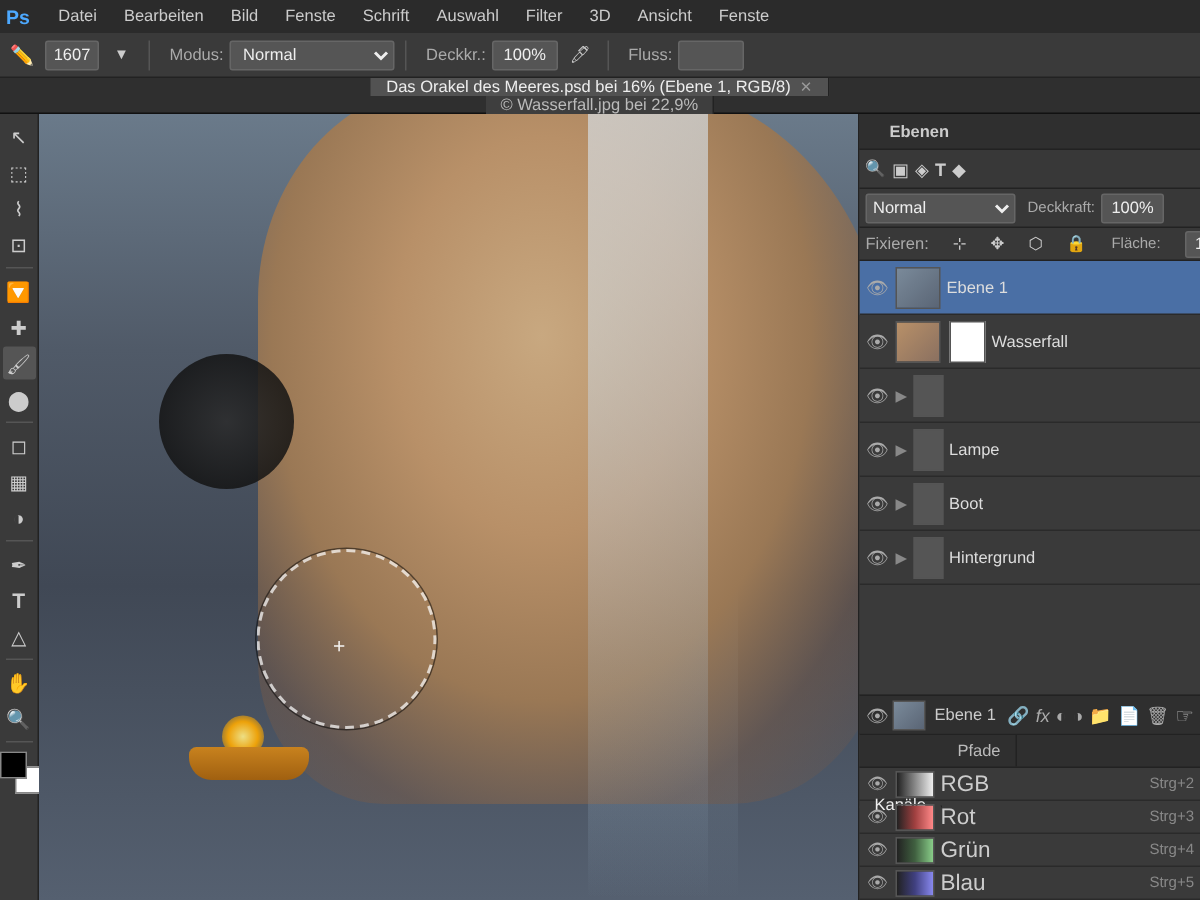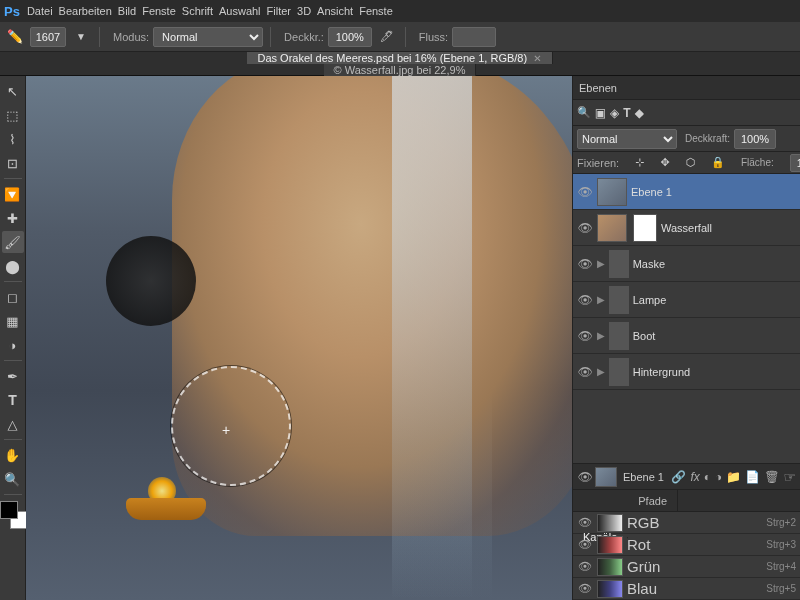--- a/index.html
+++ b/index.html
@@ -15,21 +15,21 @@
 
     
     .menu-bar {
       display: flex;
       align-items: center;
       height: 22px;
       background: #2b2b2b;
       color: #ccc;
       font-size: 11px;
       padding: 0 4px;
-      gap: 0;
+      gap: 12px;
     }
     .menu-bar-logo {
       color: #4da9ff;
       font-weight: bold;
       font-size: 13px;
       margin-right: 4px;
     }
     .menu-item {
       cursor: pointer;
       padding: 2px 3px;
@@ -266,24 +266,24 @@
       flex-direction: column;
     }
 
     
     .panel-header {
       display: flex;
       align-items: center;
       height: 24px;
       background: #2f2f2f;
       border-bottom: 1px solid #222;
-      padding: 0 6px;
+      padding: 0 20px;
       font-size: 11px;
       color: #ccc;
-      font-weight: normal;
+      font-weight: bold;
     }
     .panel-header-title { flex: 1; }
 
     
     .layers-search {
       display: flex;
       align-items: center;
       height: 26px;
       background: #383838;
       padding: 0 4px;
@@ -650,21 +650,20 @@
         <div class="layer-eye">👁</div>
         <div class="layer-thumb" style="background: linear-gradient(135deg, #b89068, #8a7060);"></div>
         <div class="layer-mask-thumb" style="background: white; margin-left:2px;"></div>
         <span class="layer-name">Wasserfall</span>
       </div>
 
       <div class="layer-row">
         <div class="layer-eye">👁</div>
         <span class="layer-arrow">▶</span>
         <div class="layer-thumb" style="background: #555; width:20px;"></div>
-        <span class="layer-name">Maske</span>
       </div>
 
       <div class="layer-row">
         <div class="layer-eye">👁</div>
         <span class="layer-arrow">▶</span>
         <div class="layer-thumb" style="background: #555; width:20px;"></div>
         <span class="layer-name">Lampe</span>
       </div>
 
       <div class="layer-row">

